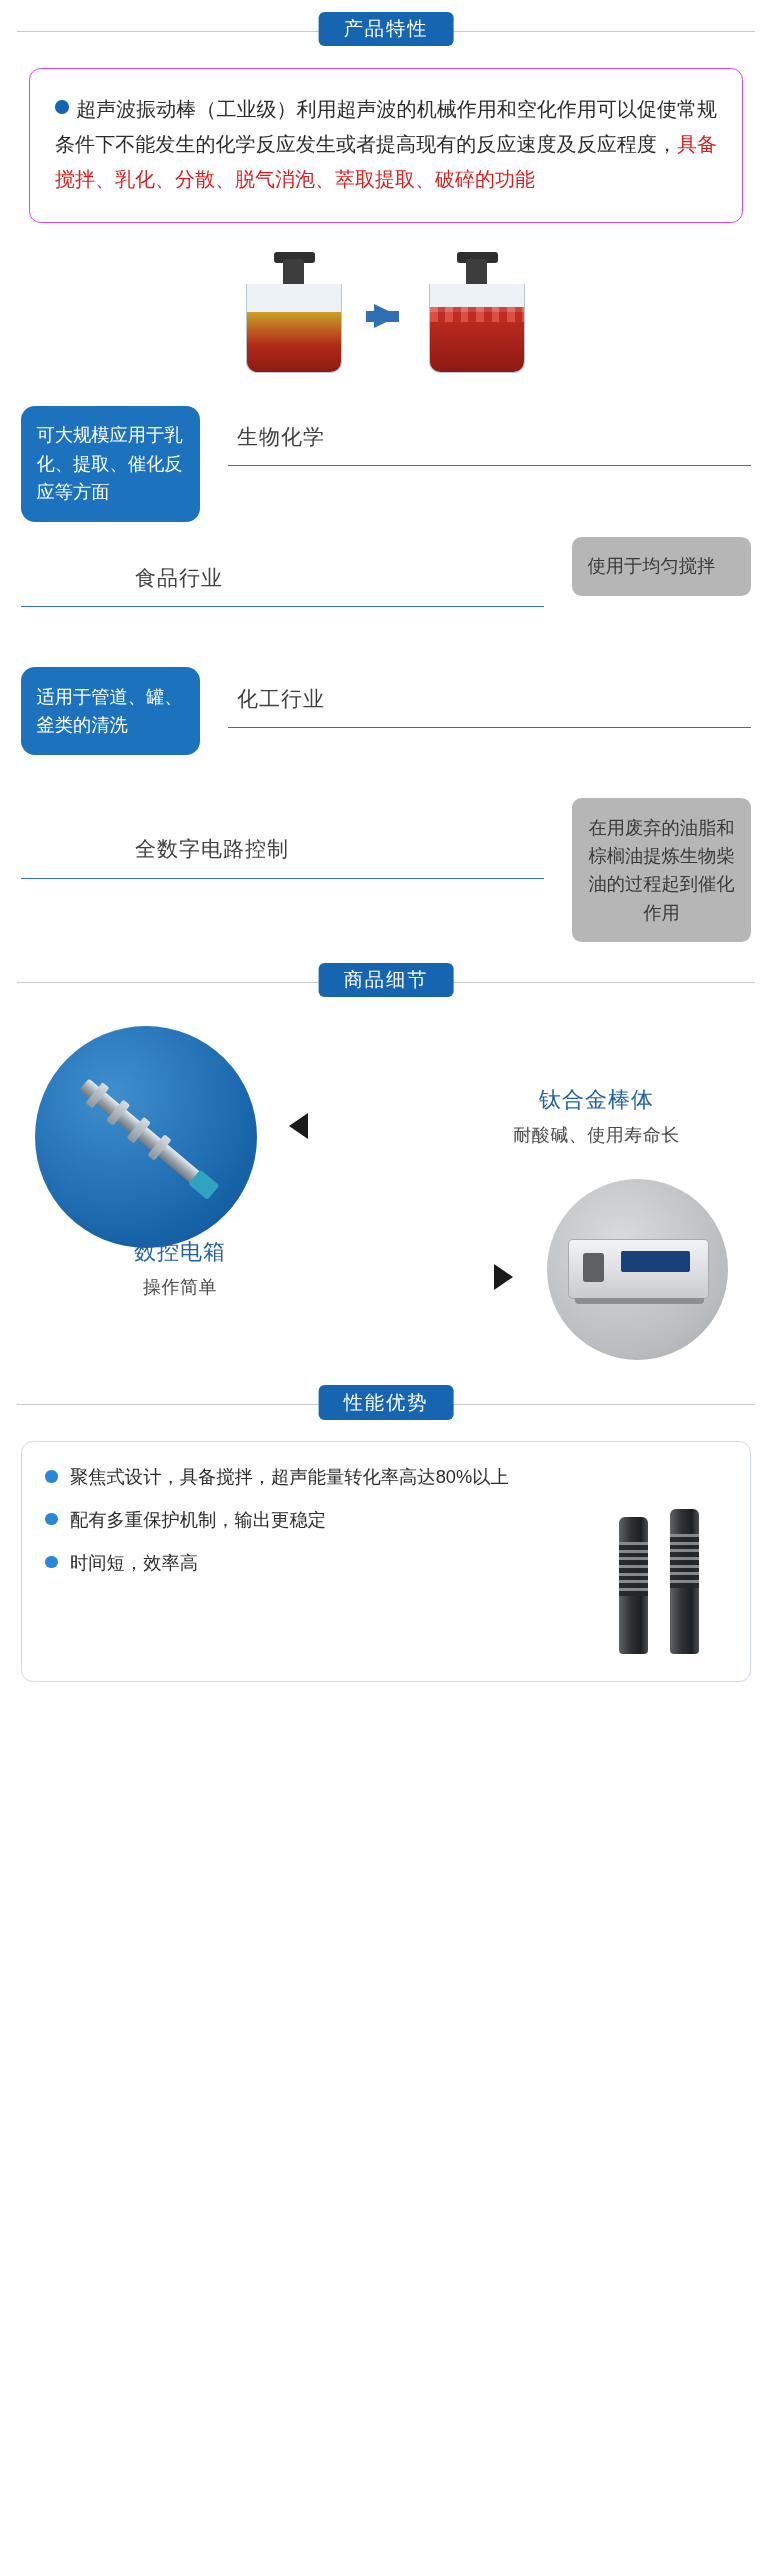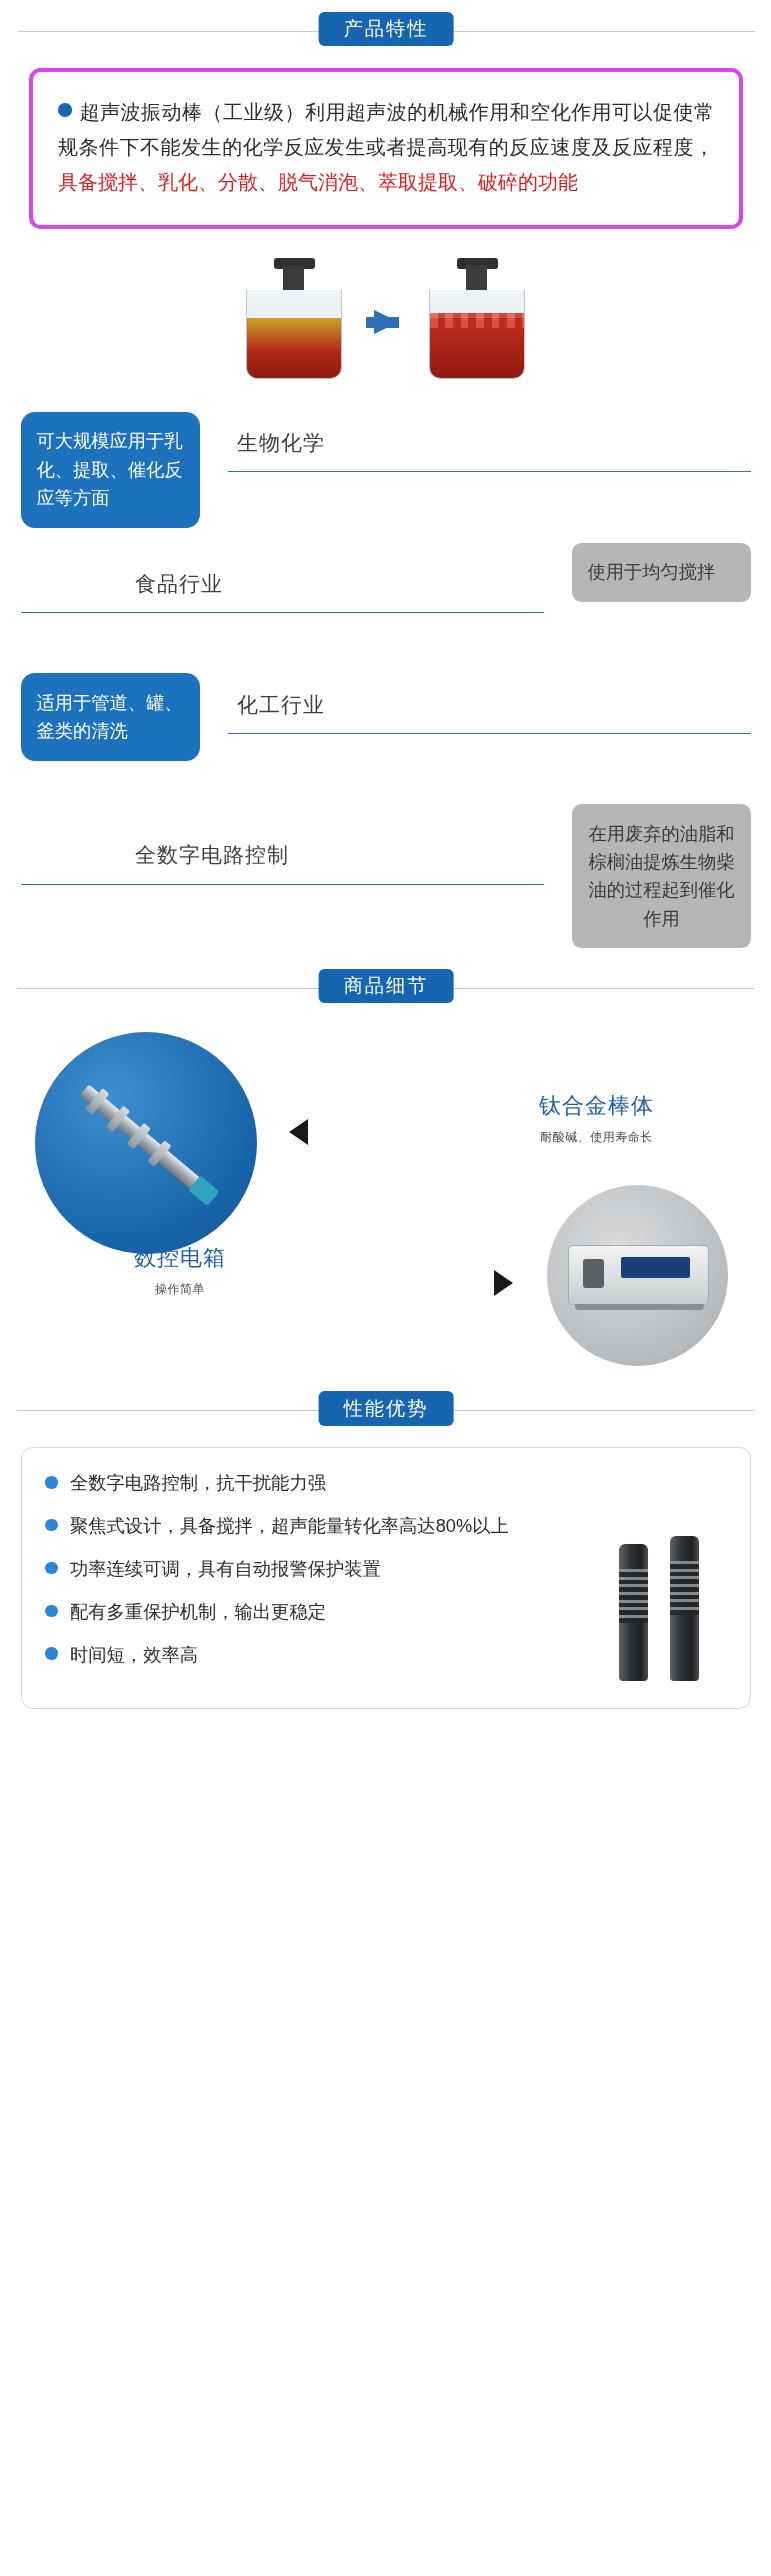--- a/index.html
+++ b/index.html
@@ -44,21 +44,21 @@
     letter-spacing: 1.9px;
     padding: 7.7px 25px;
     border-radius: 5.8px;
     white-space: nowrap;
     line-height: 1;
   }
 
   
   .intro-card {
     margin: 5.8px 29px 0 29px;
-    border: 4px solid #d946ef;
+    border: 1px solid #d946ef;
     border-radius: 11.6px;
     padding: 23px 25px 25px 25px;
     background: #fff;
   }
   .intro-text {
     font-size: 20px;
     line-height: 1.75;
     color: #2b2b2b;
     text-align: justify;
   }
@@ -272,21 +272,21 @@
     position: absolute;
     text-align: center;
   }
   .detail-caption .title {
     font-size: 22px;
     color: #1d5faa;
     letter-spacing: 1px;
     margin-bottom: 7.7px;
   }
   .detail-caption .sub {
-    font-size: 12px;
+    font-size: 18px;
     color: #4a4a4a;
     letter-spacing: 0.5px;
   }
   .cap-rod { right: 50px; top: 68px; width: 251px; }
   .cap-box { left: 64px; top: 220px; width: 232px; }
   .tri-left {
     position: absolute;
     left: 289px; top: 96px;
     width: 0; height: 0;
     border-top: 13.5px solid transparent;
@@ -452,23 +452,21 @@
       <div class="sub">操作简单</div>
     </div>
   </div>
 
   <div class="section-head" style="margin-top:9.6px;">
     <div class="rule"></div>
     <div class="pill">性能优势</div>
   </div>
 
   <div class="adv-card">
-    <div class="adv-item">全数字电路控制，抗干扰能力强</div>
     <div class="adv-item">聚焦式设计，具备搅拌，超声能量转化率高达80%以上</div>
-    <div class="adv-item">功率连续可调，具有自动报警保护装置</div>
     <div class="adv-item">配有多重保护机制，输出更稳定</div>
     <div class="adv-item">时间短，效率高</div>
 
     <div class="adv-photo">
       <div class="horn h1">
         <div class="grooves"></div>
       </div>
       <div class="horn h2">
         <div class="grooves"></div>
       </div>

